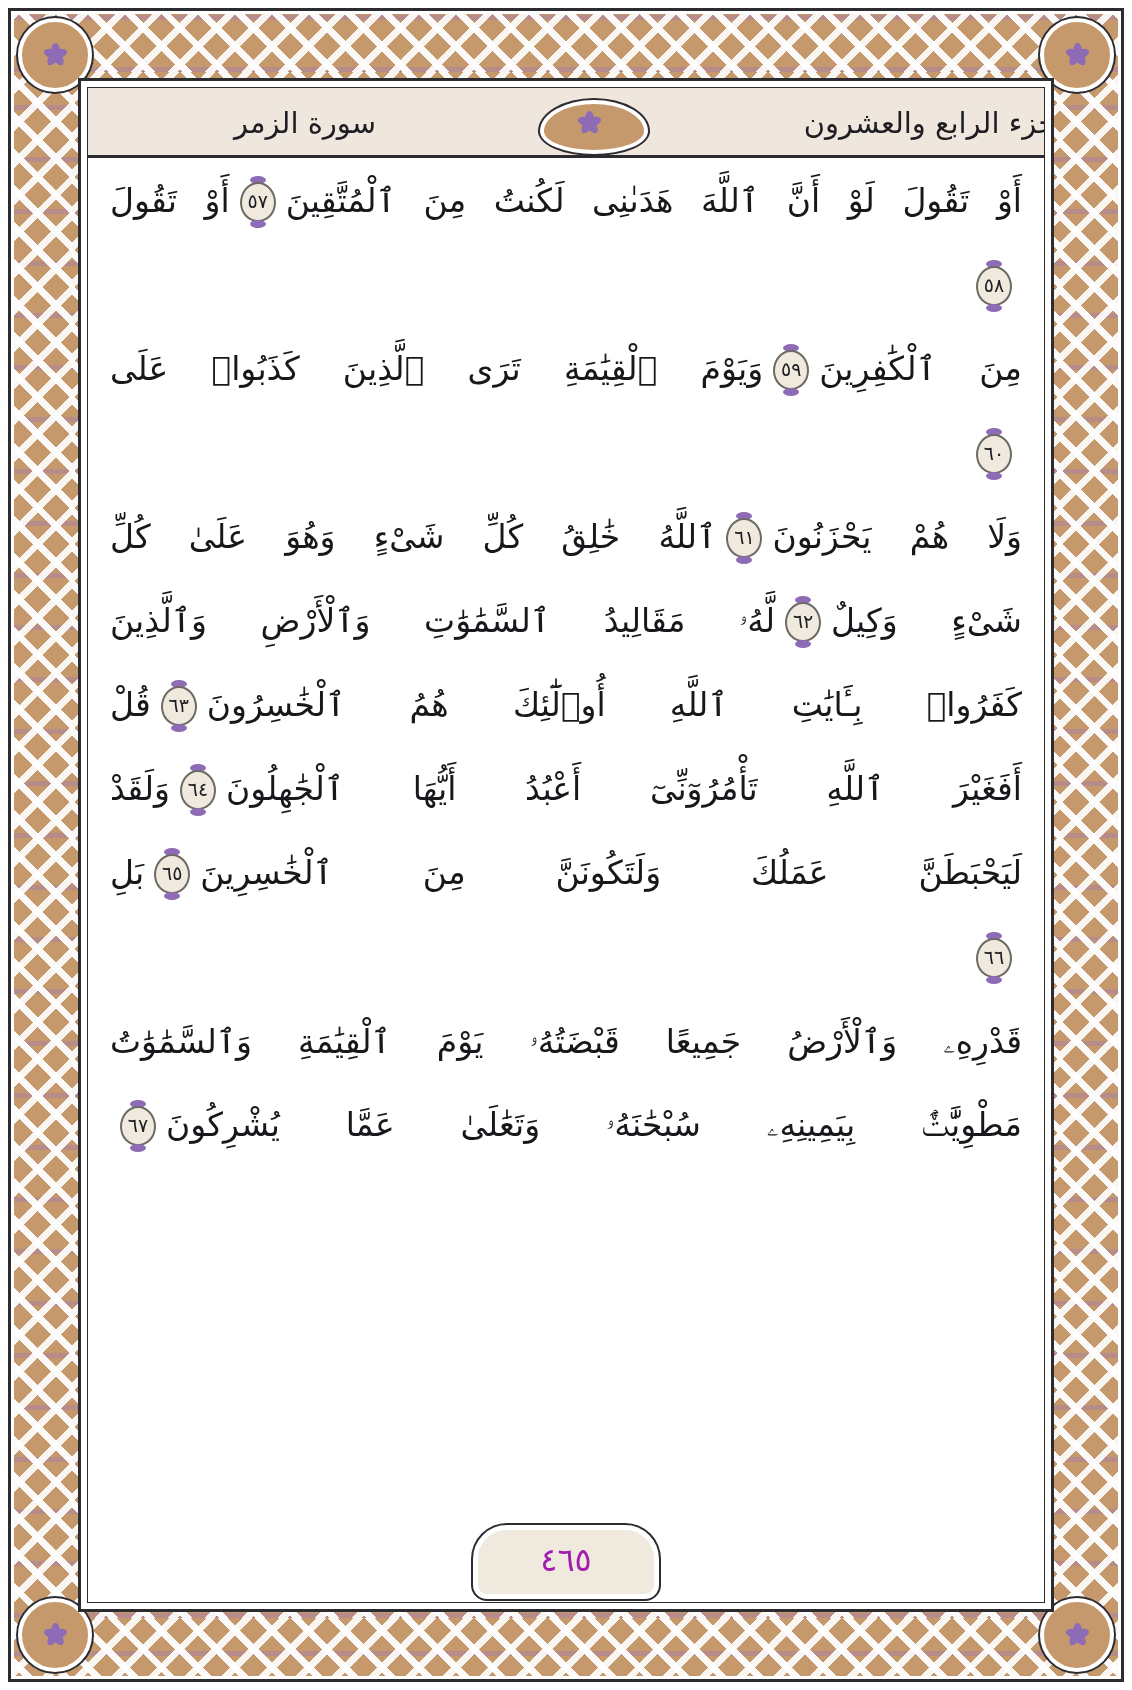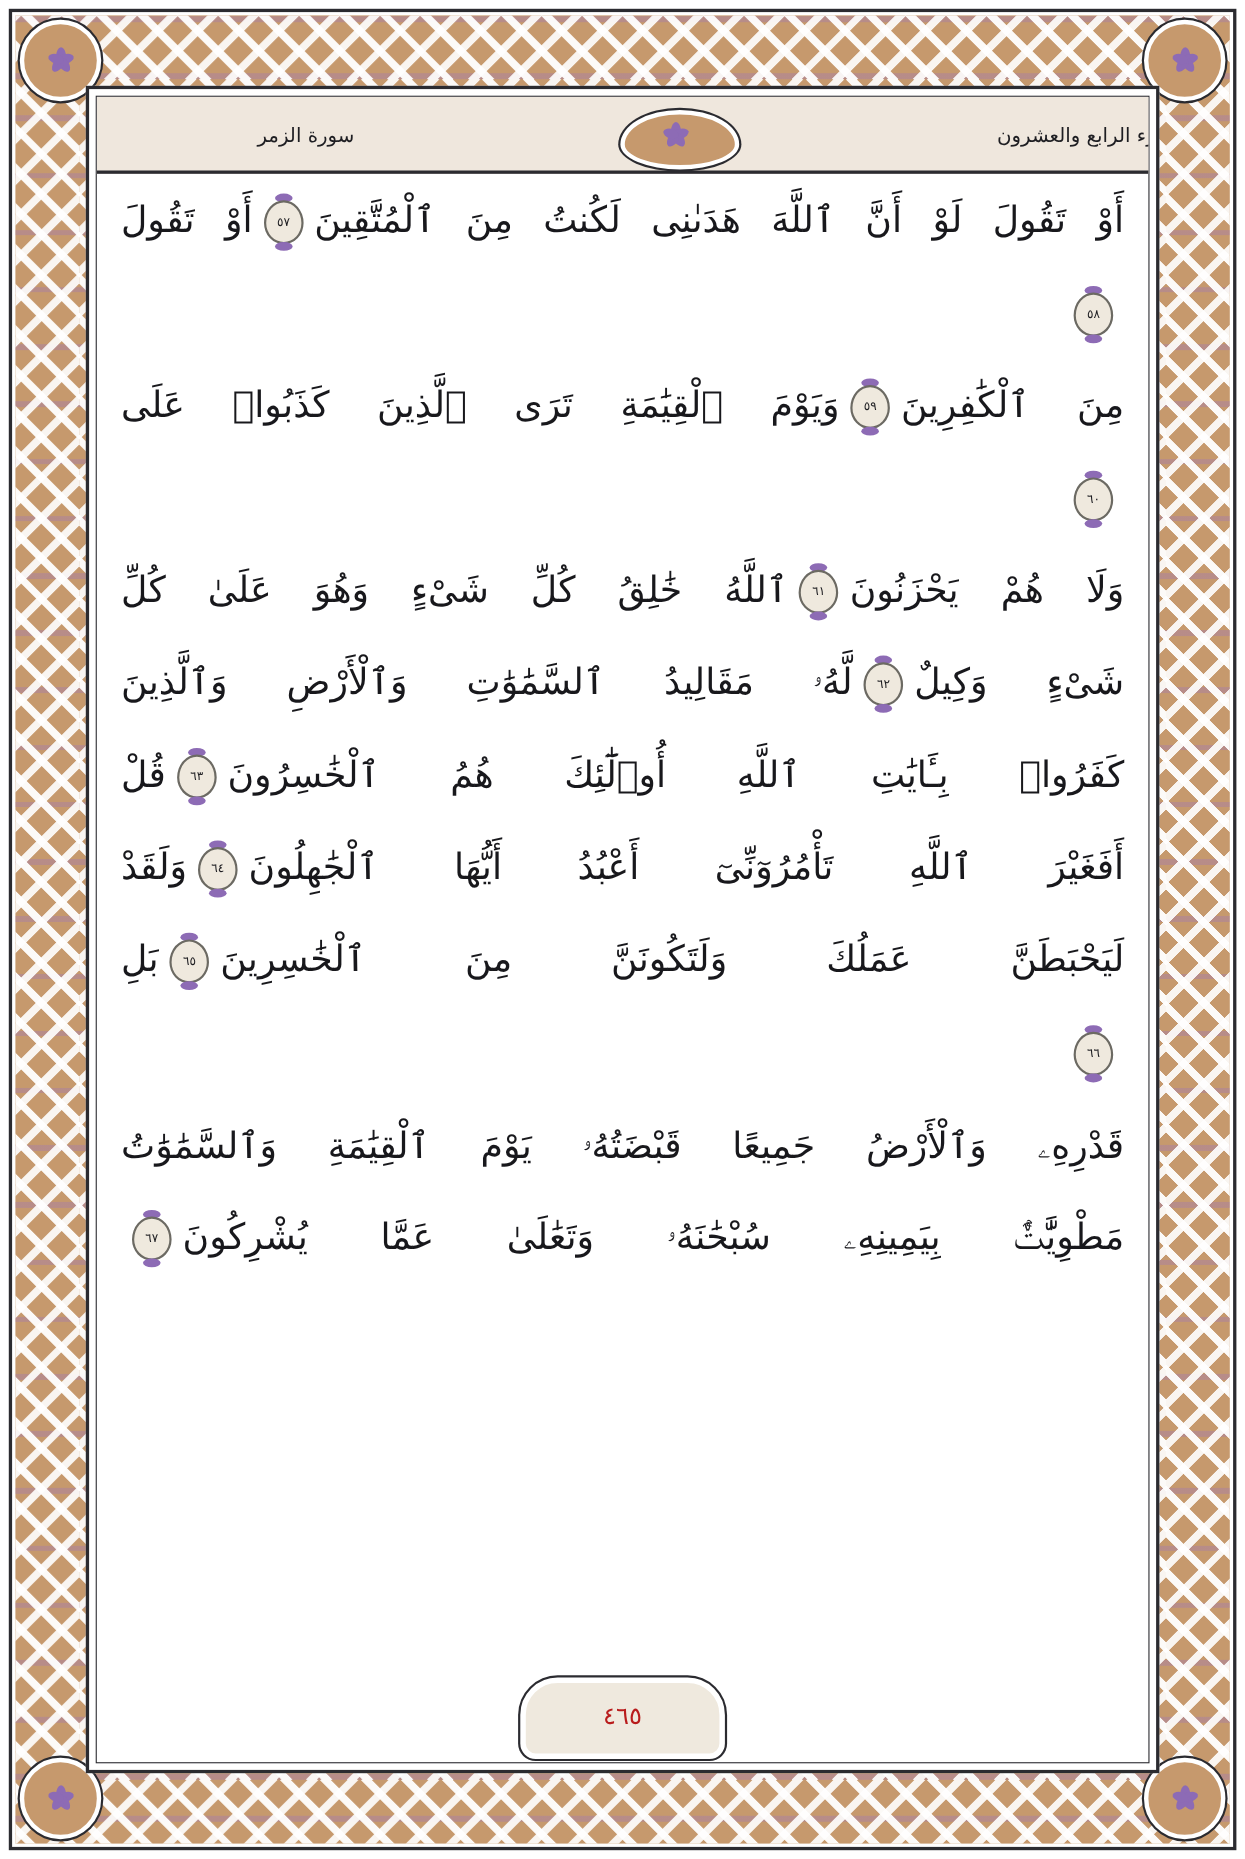--- a/index.html
+++ b/index.html
@@ -120,21 +120,21 @@
     position: relative;
     width: 840px;
     height: 64px;
     display: flex;
     align-items: center;
     justify-content: space-between;
     direction: rtl;
   }
   .header-text {
     font-family: "DejaVu Sans", sans-serif;
-    font-size: 18px;
+    font-size: 29px;
     color: #1e1e22;
     white-space: nowrap;
     letter-spacing: 0;
     direction: rtl;
   }
   .header-medallion {
     position: relative;
     width: 120px;
     height: 54px;
     display: flex;
@@ -201,21 +201,21 @@
     box-sizing: border-box;
   }
   .ayah .num {
     position: absolute;
     left: 0; top: 0;
     width: 46px; height: 46px;
     display: flex;
     align-items: center;
     justify-content: center;
     font-family: "DejaVu Sans", sans-serif;
-    font-size: 11px;
+    font-size: 19px;
     color: #1d1d21;
     direction: rtl;
   }
   .ayah .pip {
     position: absolute;
     left: 15px;
     width: 16px; height: 8px;
     background: #8d6bb5;
     border-radius: 50%;
   }
@@ -241,22 +241,22 @@
     width: 186px; height: 74px;
     background: #efe9de;
     border: 5px solid #ffffff;
     box-shadow: 0 0 0 2px #2b2b30;
     border-radius: 34px 34px 14px 14px;
     box-sizing: border-box;
   }
   .page-number {
     position: relative;
     font-family: "DejaVu Sans", sans-serif;
-    font-size: 22px;
-    color: #b91c1c;
+    font-size: 32px;
+    color: #a21caf;
     direction: rtl;
     padding-bottom: 4px;
   }
 
   
   .corner-rosette {
     position: absolute;
     width: 66px; height: 66px;
     background: #c6996d;
     border: 4px solid #ffffff;

